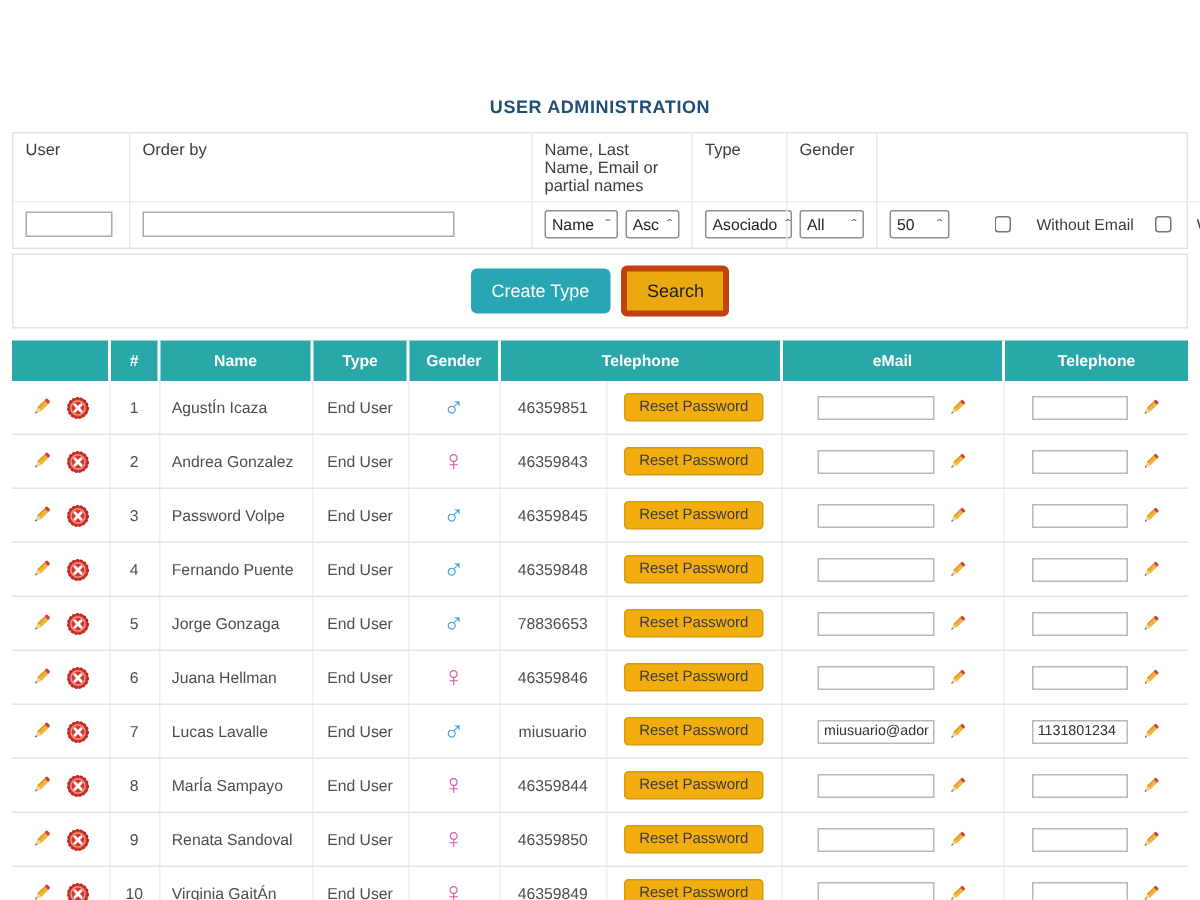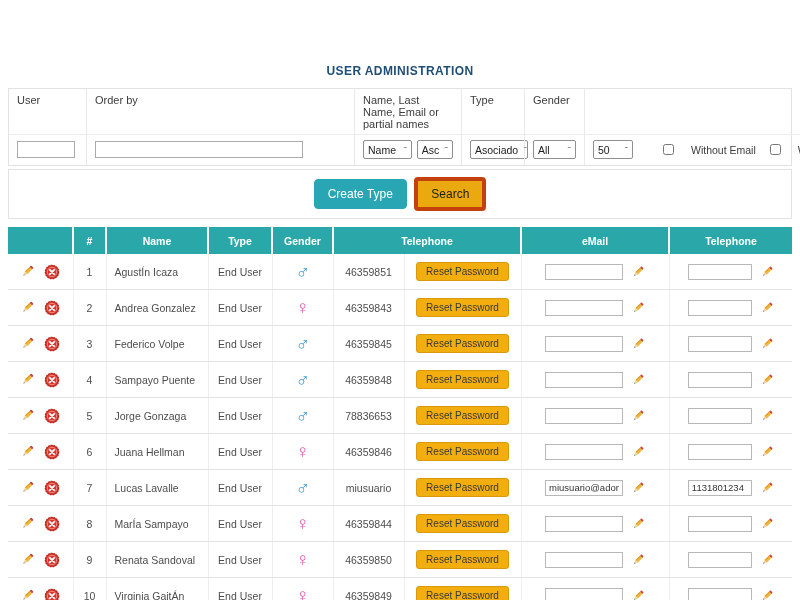--- a/index.html
+++ b/index.html
@@ -273,21 +273,21 @@
       <span class="icon-btn">
         <svg width="16" height="16" viewBox="0 0 16 16">
           <circle cx="8" cy="8" r="7" fill="#d8362c"></circle>
           <circle cx="8" cy="8" r="6.6" fill="none" stroke="#b5271e" stroke-width="1.4" stroke-dasharray="1.6 1.1"></circle>
           <circle cx="8" cy="8" r="4.7" fill="none" stroke="#eda49e" stroke-width="0.8"></circle>
           <path d="M5.9 5.9 L10.1 10.1 M10.1 5.9 L5.9 10.1" stroke="#ffffff" stroke-width="1.9" stroke-linecap="round"></path>
         </svg>
       </span>
     </td>
     <td class="c-num">3</td>
-    <td class="c-name">Federico Volpe</td>
+    <td class="c-name">Password Volpe</td>
     <td class="c-type">End User</td>
     <td class="c-gender"><span class="gender" style="color: rgb(58, 159, 224);">♂</span></td>
     <td class="c-user">46359845</td>
     <td class="c-reset">
       <button class="reset-btn">Reset Password</button>
     </td>
     <td class="c-email">
       <input class="cell-input email" style="">
       <span class="icon-btn">
         <svg width="14" height="14" viewBox="0 0 16 16">
@@ -333,21 +333,21 @@
       <span class="icon-btn">
         <svg width="16" height="16" viewBox="0 0 16 16">
           <circle cx="8" cy="8" r="7" fill="#d8362c"></circle>
           <circle cx="8" cy="8" r="6.6" fill="none" stroke="#b5271e" stroke-width="1.4" stroke-dasharray="1.6 1.1"></circle>
           <circle cx="8" cy="8" r="4.7" fill="none" stroke="#eda49e" stroke-width="0.8"></circle>
           <path d="M5.9 5.9 L10.1 10.1 M10.1 5.9 L5.9 10.1" stroke="#ffffff" stroke-width="1.9" stroke-linecap="round"></path>
         </svg>
       </span>
     </td>
     <td class="c-num">4</td>
-    <td class="c-name">Sampayo Puente</td>
+    <td class="c-name">Fernando Puente</td>
     <td class="c-type">End User</td>
     <td class="c-gender"><span class="gender" style="color: rgb(58, 159, 224);">♂</span></td>
     <td class="c-user">46359848</td>
     <td class="c-reset">
       <button class="reset-btn">Reset Password</button>
     </td>
     <td class="c-email">
       <input class="cell-input email" style="">
       <span class="icon-btn">
         <svg width="14" height="14" viewBox="0 0 16 16">

